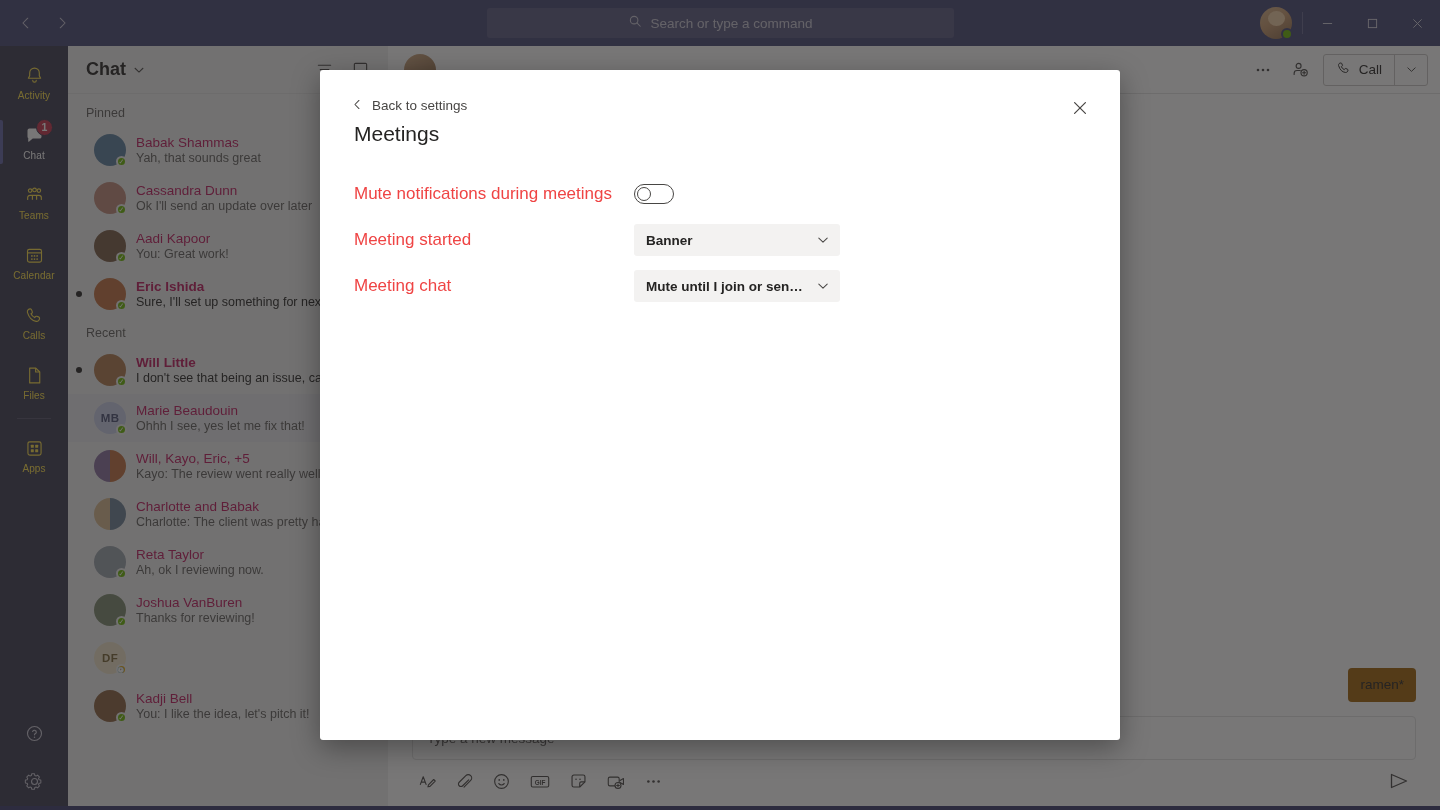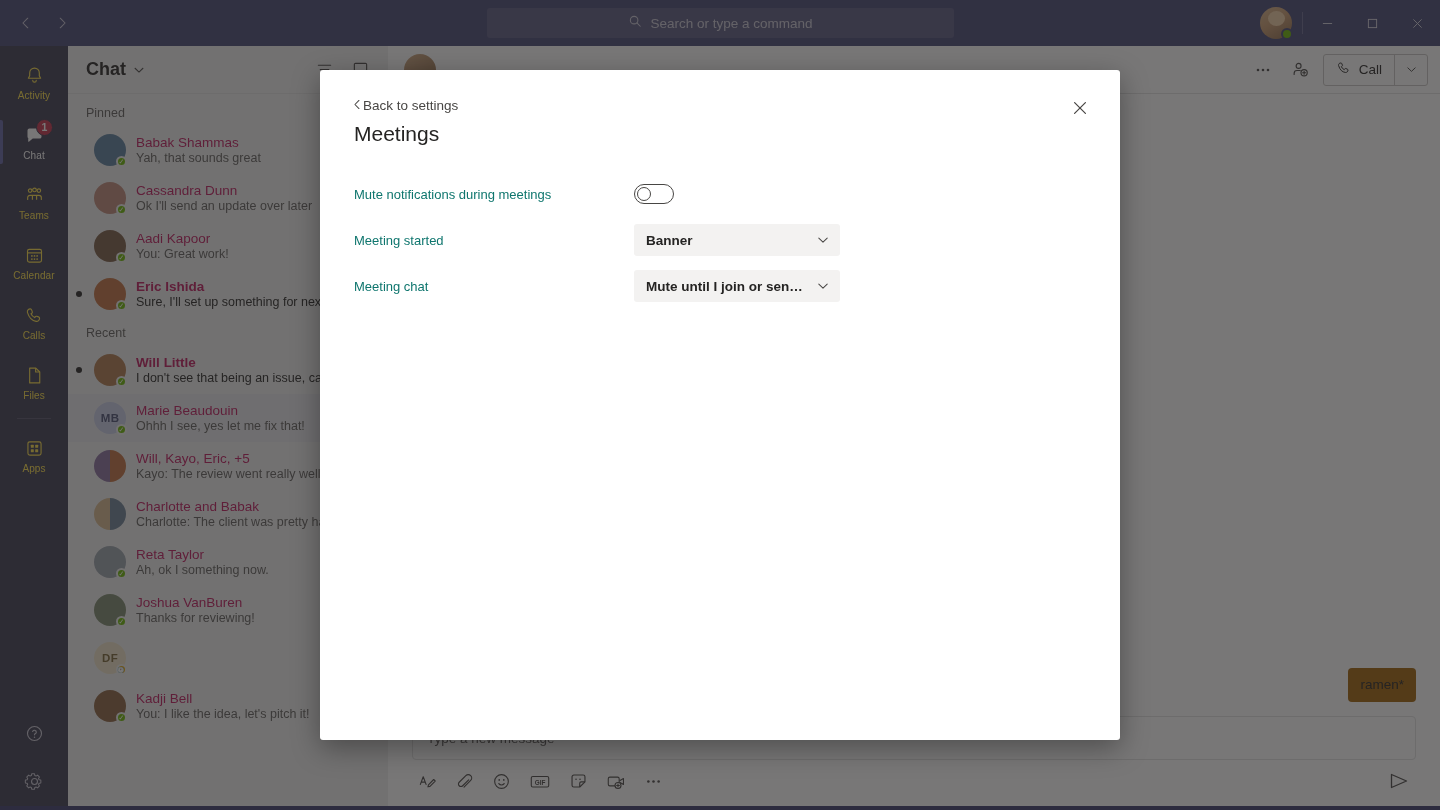--- a/index.html
+++ b/index.html
@@ -212,37 +212,37 @@
   .scrim {
     position:absolute; inset:0; background: rgba(37,36,35,0.62);
   }
   .modal {
     position:absolute; left:320px; top:70px; width:800px; height:670px;
     background:#ffffff; border-radius:3px;
     box-shadow: 0 8px 28px rgba(0,0,0,.35);
     padding: 26px 34px 0 34px;
   }
   .back-link {
-    display:inline-flex; align-items:center; gap:0; cursor:pointer;
+    display:inline-flex; align-items:center; gap:9px; cursor:pointer;
     color:#484644; font-size:13.5px; margin-left:-2px;
   }
   .modal-title {
     font-size: 21px; color:#252423; margin-top: 8px; font-weight:400;
   }
   .modal-close {
     position:absolute; right: 26px; top: 24px; width:28px; height:28px;
     display:flex; align-items:center; justify-content:center;
     color:#484644; cursor:pointer;
   }
   .settings-list { margin-top: 26px; }
   .srow {
     display:flex; align-items:center; height: 44px; margin-bottom: 0;
   }
   .srow + .srow { margin-top: 2px; }
-  .slabel { width: 280px; font-size:13px; color:#0f766e; }
+  .slabel { width: 280px; font-size:17px; color:#ef4444; }
   .toggle {
     width: 40px; height: 20px; border-radius: 10px;
     border: 1px solid #484644; background: #ffffff;
     position: relative; cursor: pointer;
   }
   .toggle .knob {
     position:absolute; left: 2px; top: 2px; width: 14px; height: 14px;
     border-radius: 50%; border: 1px solid #484644; background:#fff;
   }
   .dropdown {
@@ -519,21 +519,21 @@
               <div class="ch-msg">Charlotte: The client was pretty hap</div>
             </div>
           </div>
           <div class="chat-row">
             <div class="ch-avatar">
               <div class="ch-photo" style="background:#9aa2ac"></div>
               <div class="ch-presence available"></div>
             </div>
             <div class="ch-text">
               <div class="ch-name">Reta Taylor</div>
-              <div class="ch-msg">Ah, ok I something now.</div>
+              <div class="ch-msg">Ah, ok I reviewing now.</div>
             </div>
           </div>
           <div class="chat-row">
             <div class="ch-avatar">
               <div class="ch-photo" style="background:#7d8a6e"></div>
               <div class="ch-presence available"></div>
             </div>
             <div class="ch-text">
               <div class="ch-name">Joshua VanBuren</div>
               <div class="ch-msg">Thanks for reviewing!</div>

